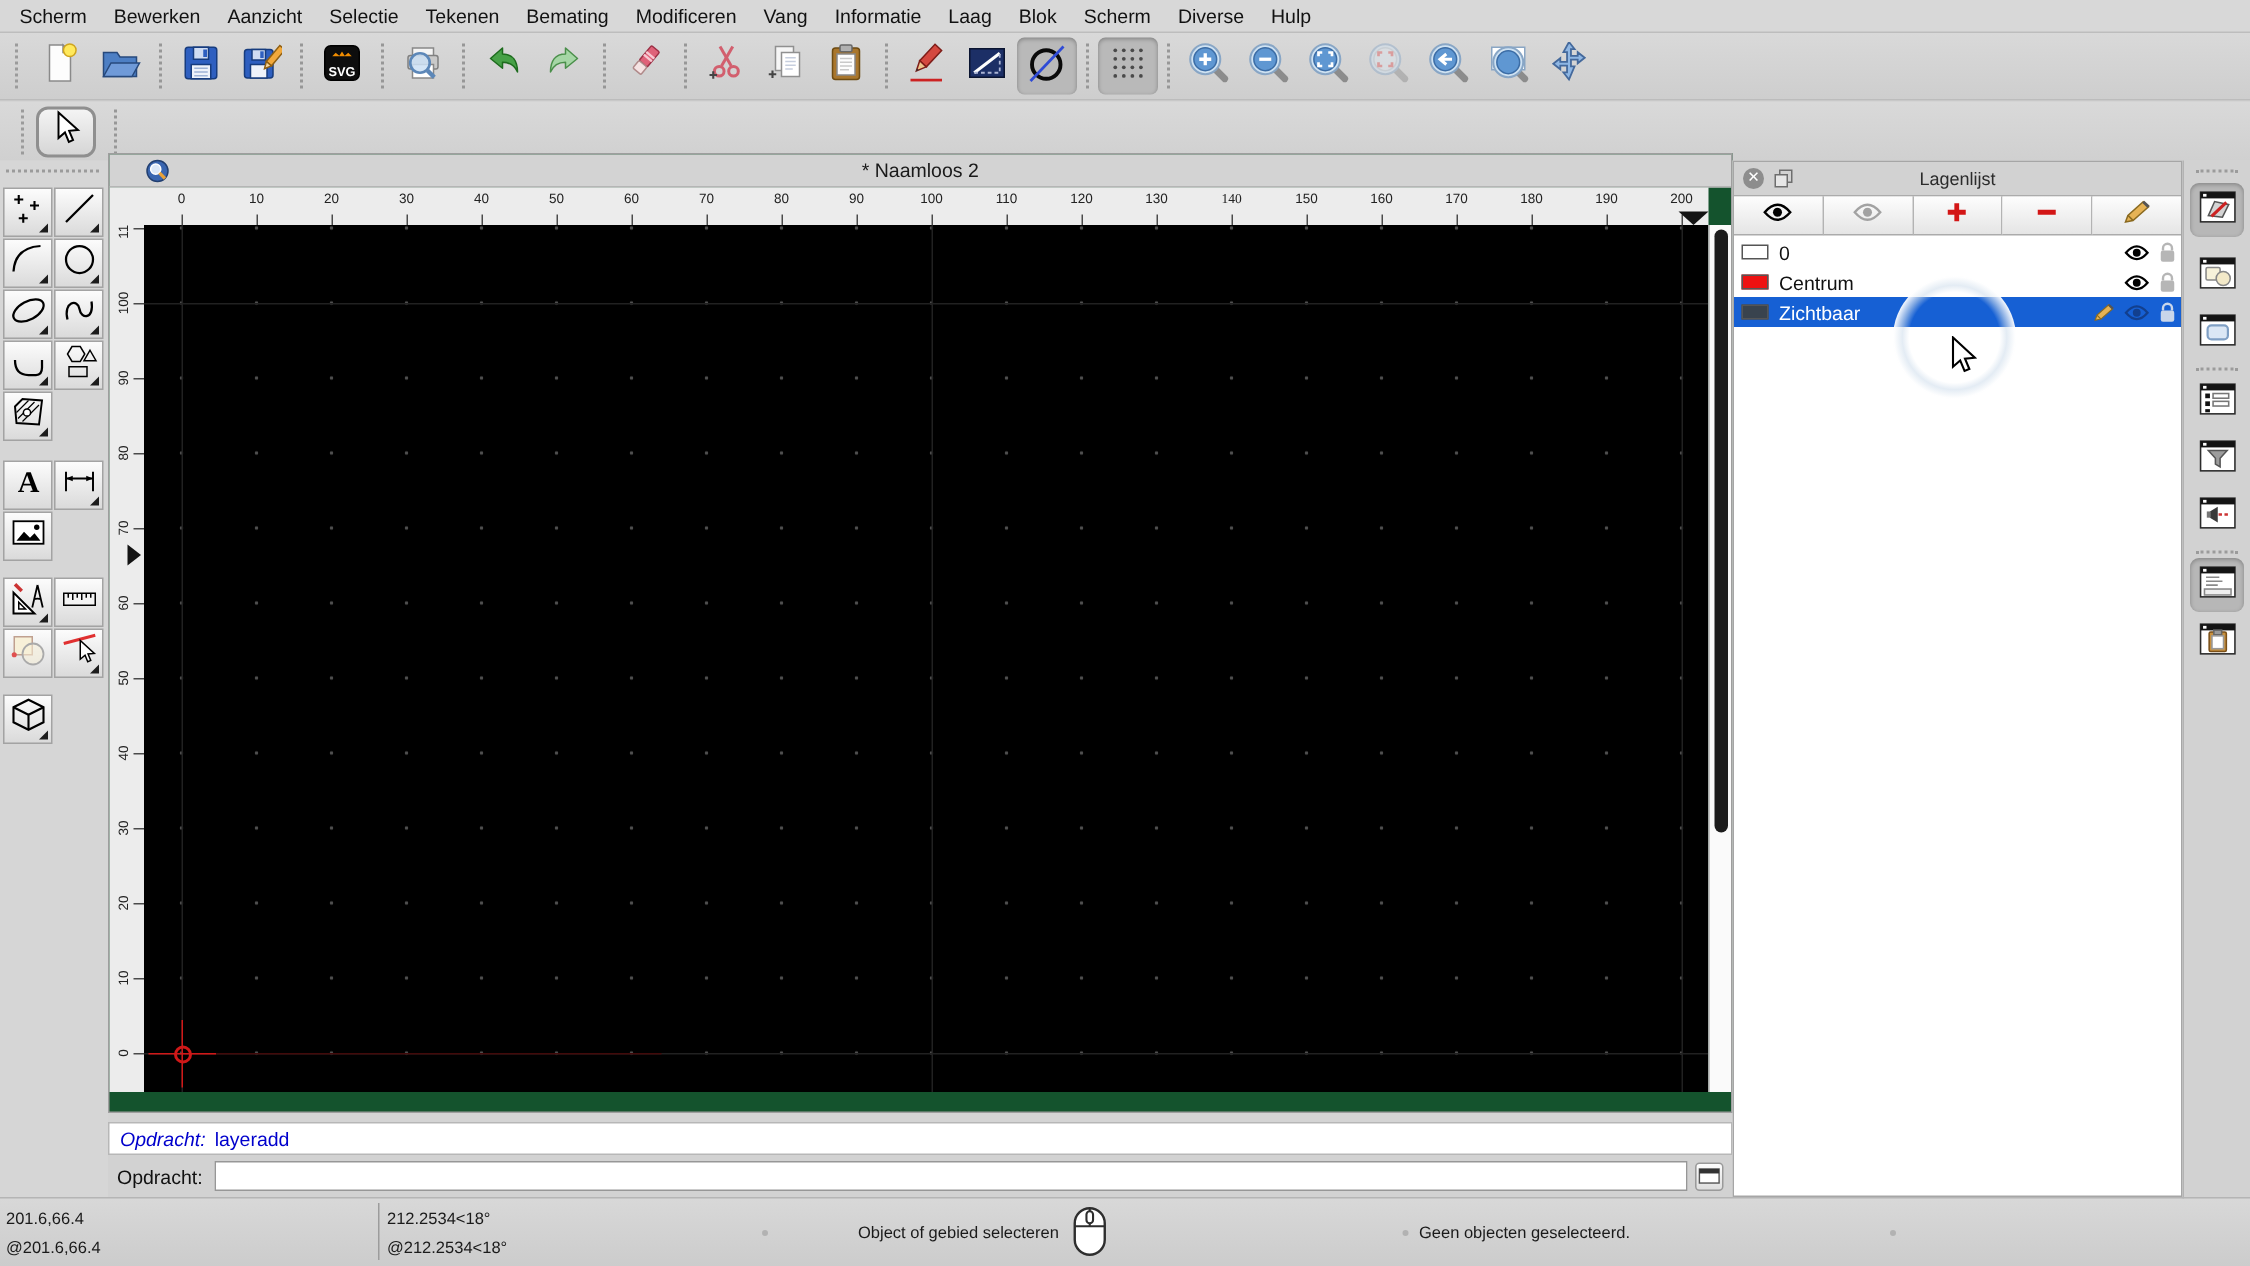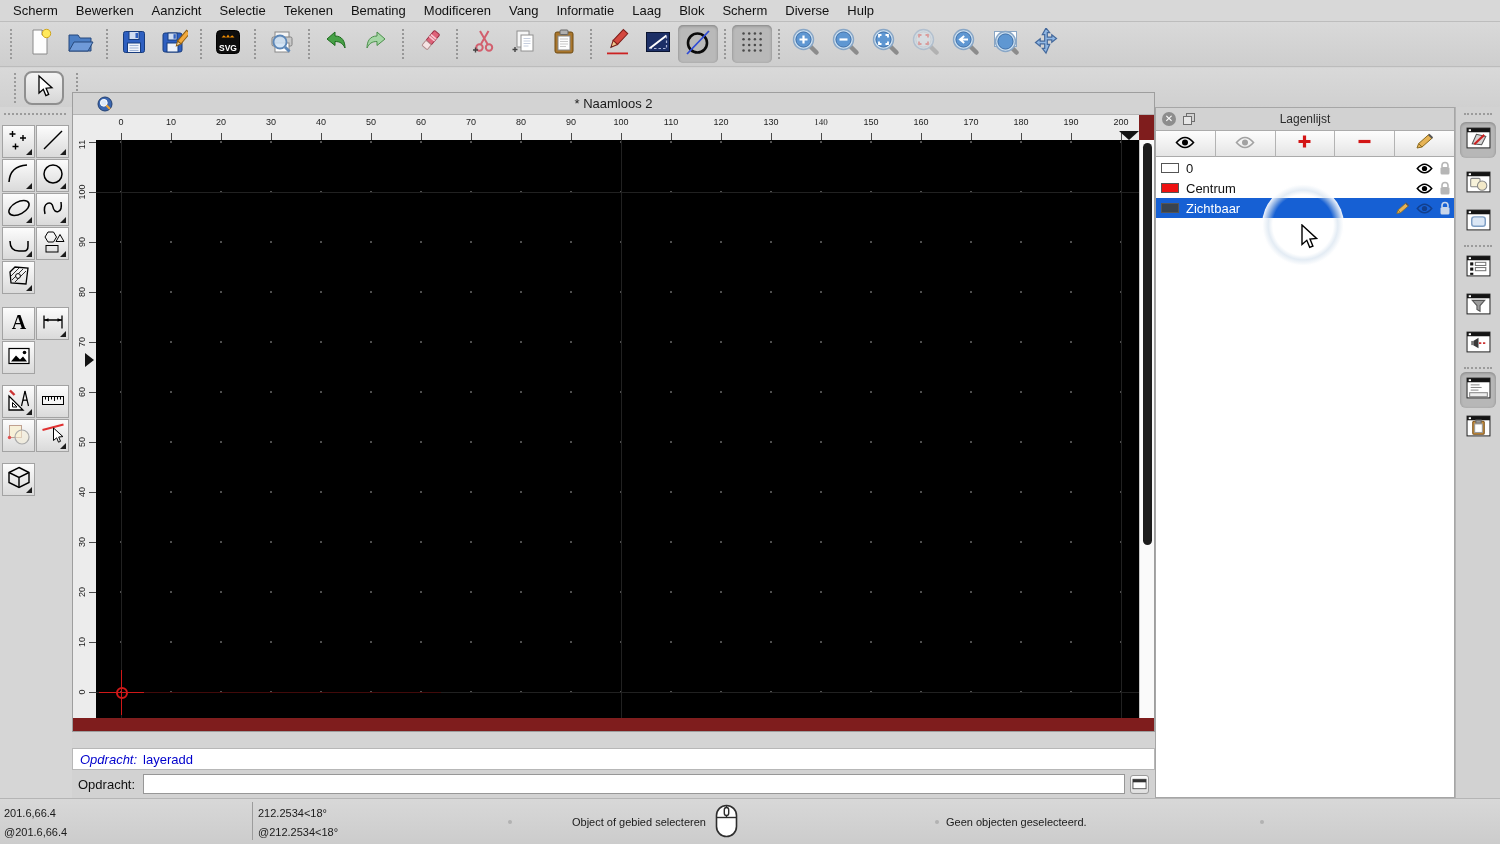--- a/index.html
+++ b/index.html
@@ -29,22 +29,22 @@
 
   
   .palette { position:absolute; left:0; top:107px; width:72px; height:693px; background:#d6d6d6; }
   .palette-grip { position:absolute; left:4px; top:6px; width:62px; height:0; border-top:2px dotted #9b9b9b; }
   .pbtn { position:absolute; width:33px; height:33px; border:1px solid #a3a3a3;
     background:linear-gradient(#fcfcfc,#dadada); display:flex; align-items:center; justify-content:center; }
   .pbtn.sub::after { content:""; position:absolute; right:2px; bottom:2px;
     border-left:6px solid transparent; border-bottom:6px solid #1c1c1c; }
 
   
-  .mdi { position:absolute; left:72px; top:92px; width:1083px; height:640px;
-    background:#7f1d1d; border:1px solid #9e9e9e; }
+  .mdi { position:absolute; left:72px; top:102px; width:1083px; height:640px;
+    background:#14532d; border:1px solid #9e9e9e; }
   .mdi-title { position:absolute; left:0; top:0; width:100%; height:22px; background:#d3d3d3;
     border-bottom:1px solid #b5b5b5; font-size:13px; }
   .mdi-title .ttl { position:absolute; left:0; right:0; top:3px; text-align:center; color:#1a1a1a; }
   .mdi-appicon { position:absolute; left:24px; top:3px; }
   .hruler { position:absolute; left:23px; top:22px; width:1043px; height:25px; background:#ececec; overflow:hidden; }
   .vruler { position:absolute; left:0; top:47px; width:23px; height:578px; background:#ececec; overflow:hidden; }
   .corner { position:absolute; left:0; top:22px; width:23px; height:25px; background:#ececec; }
   .htick { position:absolute; bottom:0; width:1px; height:7px; background:#4a4a4a; }
   .hlab { position:absolute; top:2px; width:30px; margin-left:-15px; text-align:center; font-size:9px; color:#222; }
   .vtick { position:absolute; right:0; width:7px; height:1px; background:#4a4a4a; }

